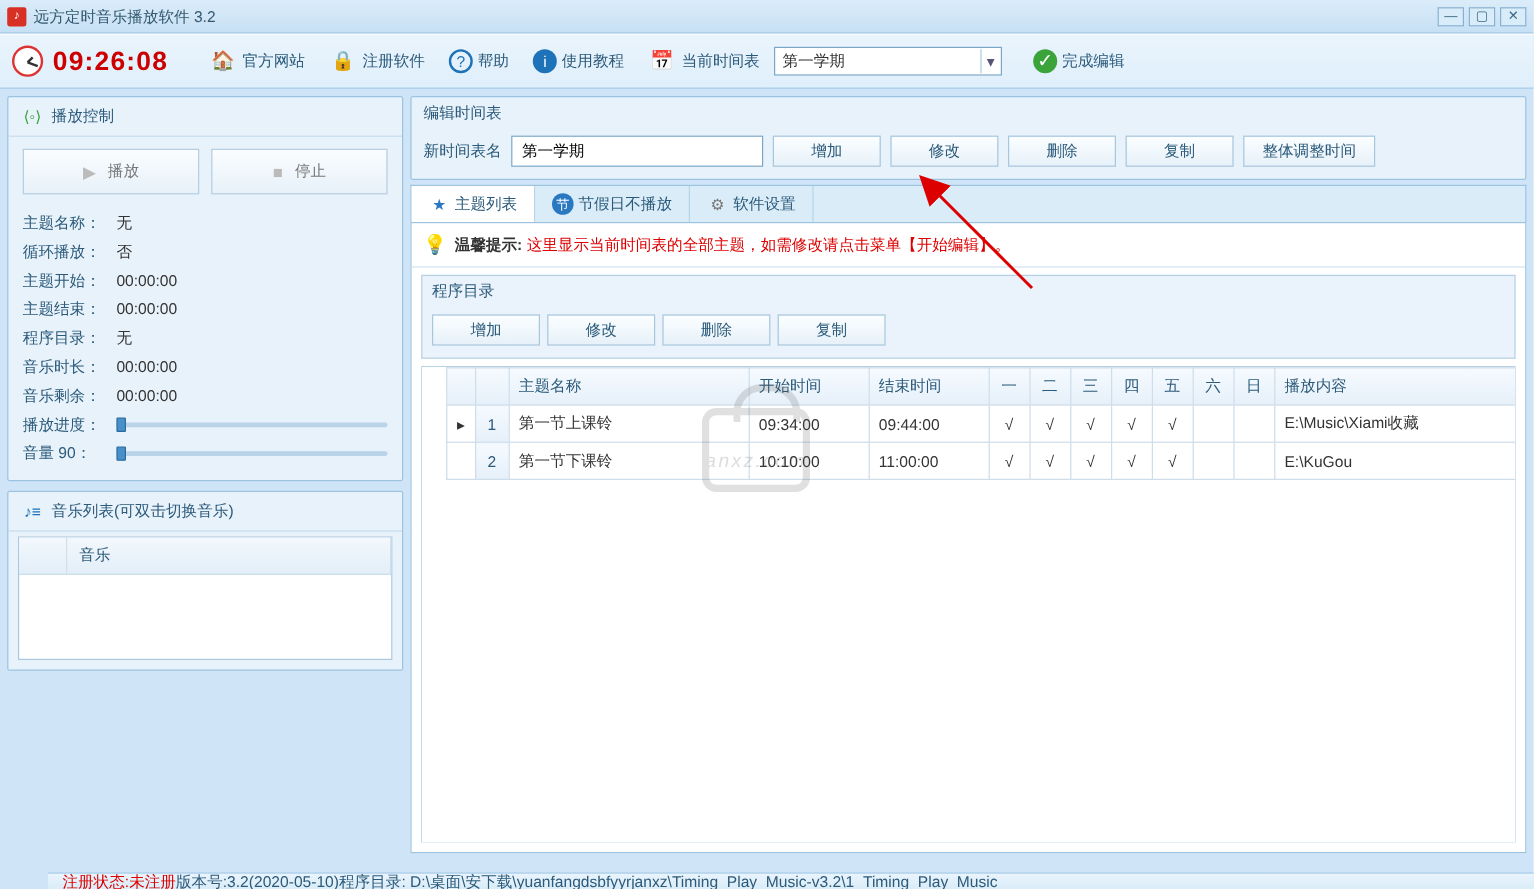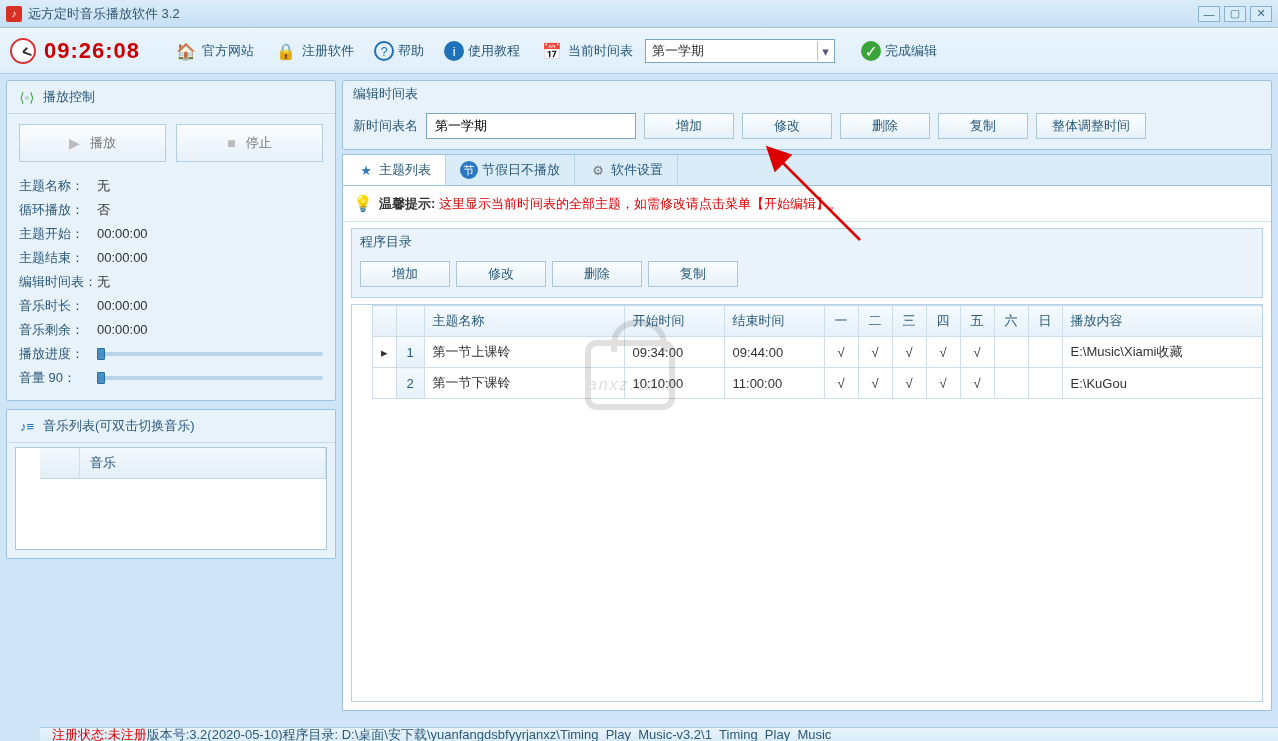--- a/index.html
+++ b/index.html
@@ -34,21 +34,21 @@
 .panel-body { padding: 10px 12px; }
 
 .play-btns { display: flex; gap: 10px; margin-bottom: 12px; }
 .bigbtn { flex: 1; height: 38px; border: 1px solid #b5cee2; background: linear-gradient(#fafdff, #e7f1f9); color: #777; display: flex; align-items: center; justify-content: center; gap: 10px; cursor: pointer; }
 .bigbtn .bicon { color: #bbb; font-size: 14px; }
 .info-row { display: flex; color: #333; line-height: 24px; }
 .info-row .lbl { width: 78px; color: #2b5a7a; }
 .slider { flex: 1; height: 4px; background: #b9d4e9; position: relative; top: 10px; border-radius: 2px; }
 .slider .knob { position: absolute; top: -4px; width: 8px; height: 12px; background: #4a90c8; border: 1px solid #2a6ca0; border-radius: 1px; }
 
-.music-list-box { border: 1px solid #a9c8df; background: #fff; margin: 4px 8px 8px; padding-left: 24px; }
+.music-list-box { border: 1px solid #a9c8df; background: #fff; margin: 4px 8px 8px; }
 .ml-head { background: linear-gradient(#f3f8fc, #e2eef8); border-bottom: 1px solid #bed6e8; display: flex; }
 .ml-cell { border-right: 1px solid #cfdfec; padding: 6px 10px; color: #2b5a7a; }
 
 
 .groupbox { border: 1px solid #9cc4e0; background: #e8f2fb; margin-bottom: 4px; border-radius: 2px; }
 .groupbox > .gtitle { color: #2b5a7a; padding: 4px 10px; }
 .grow { display: flex; align-items: center; padding: 6px 10px 10px; gap: 8px; }
 .txtinput { height: 26px; border: 1px solid #7ba7c7; background: #fff; padding: 2px 8px; width: 210px; }
 .btn { height: 26px; border: 1px solid #a8c6dc; background: linear-gradient(#fbfeff, #e7f1f9); color: #2b5a7a; padding: 0 14px; cursor: pointer; min-width: 90px; }
 
@@ -163,21 +163,21 @@
           </div>
         <div class="info-row">
             <span class="lbl">主题开始：</span>
             <span>00:00:00</span>
           </div>
         <div class="info-row">
             <span class="lbl">主题结束：</span>
             <span>00:00:00</span>
           </div>
         <div class="info-row">
-            <span class="lbl">编辑时间表：</span>
+            <span class="lbl">程序目录：</span>
             <span>无</span>
           </div>
         <div class="info-row">
             <span class="lbl">音乐时长：</span>
             <span>00:00:00</span>
           </div>
         <div class="info-row">
             <span class="lbl">音乐剩余：</span>
             <span>00:00:00</span>
           </div>

